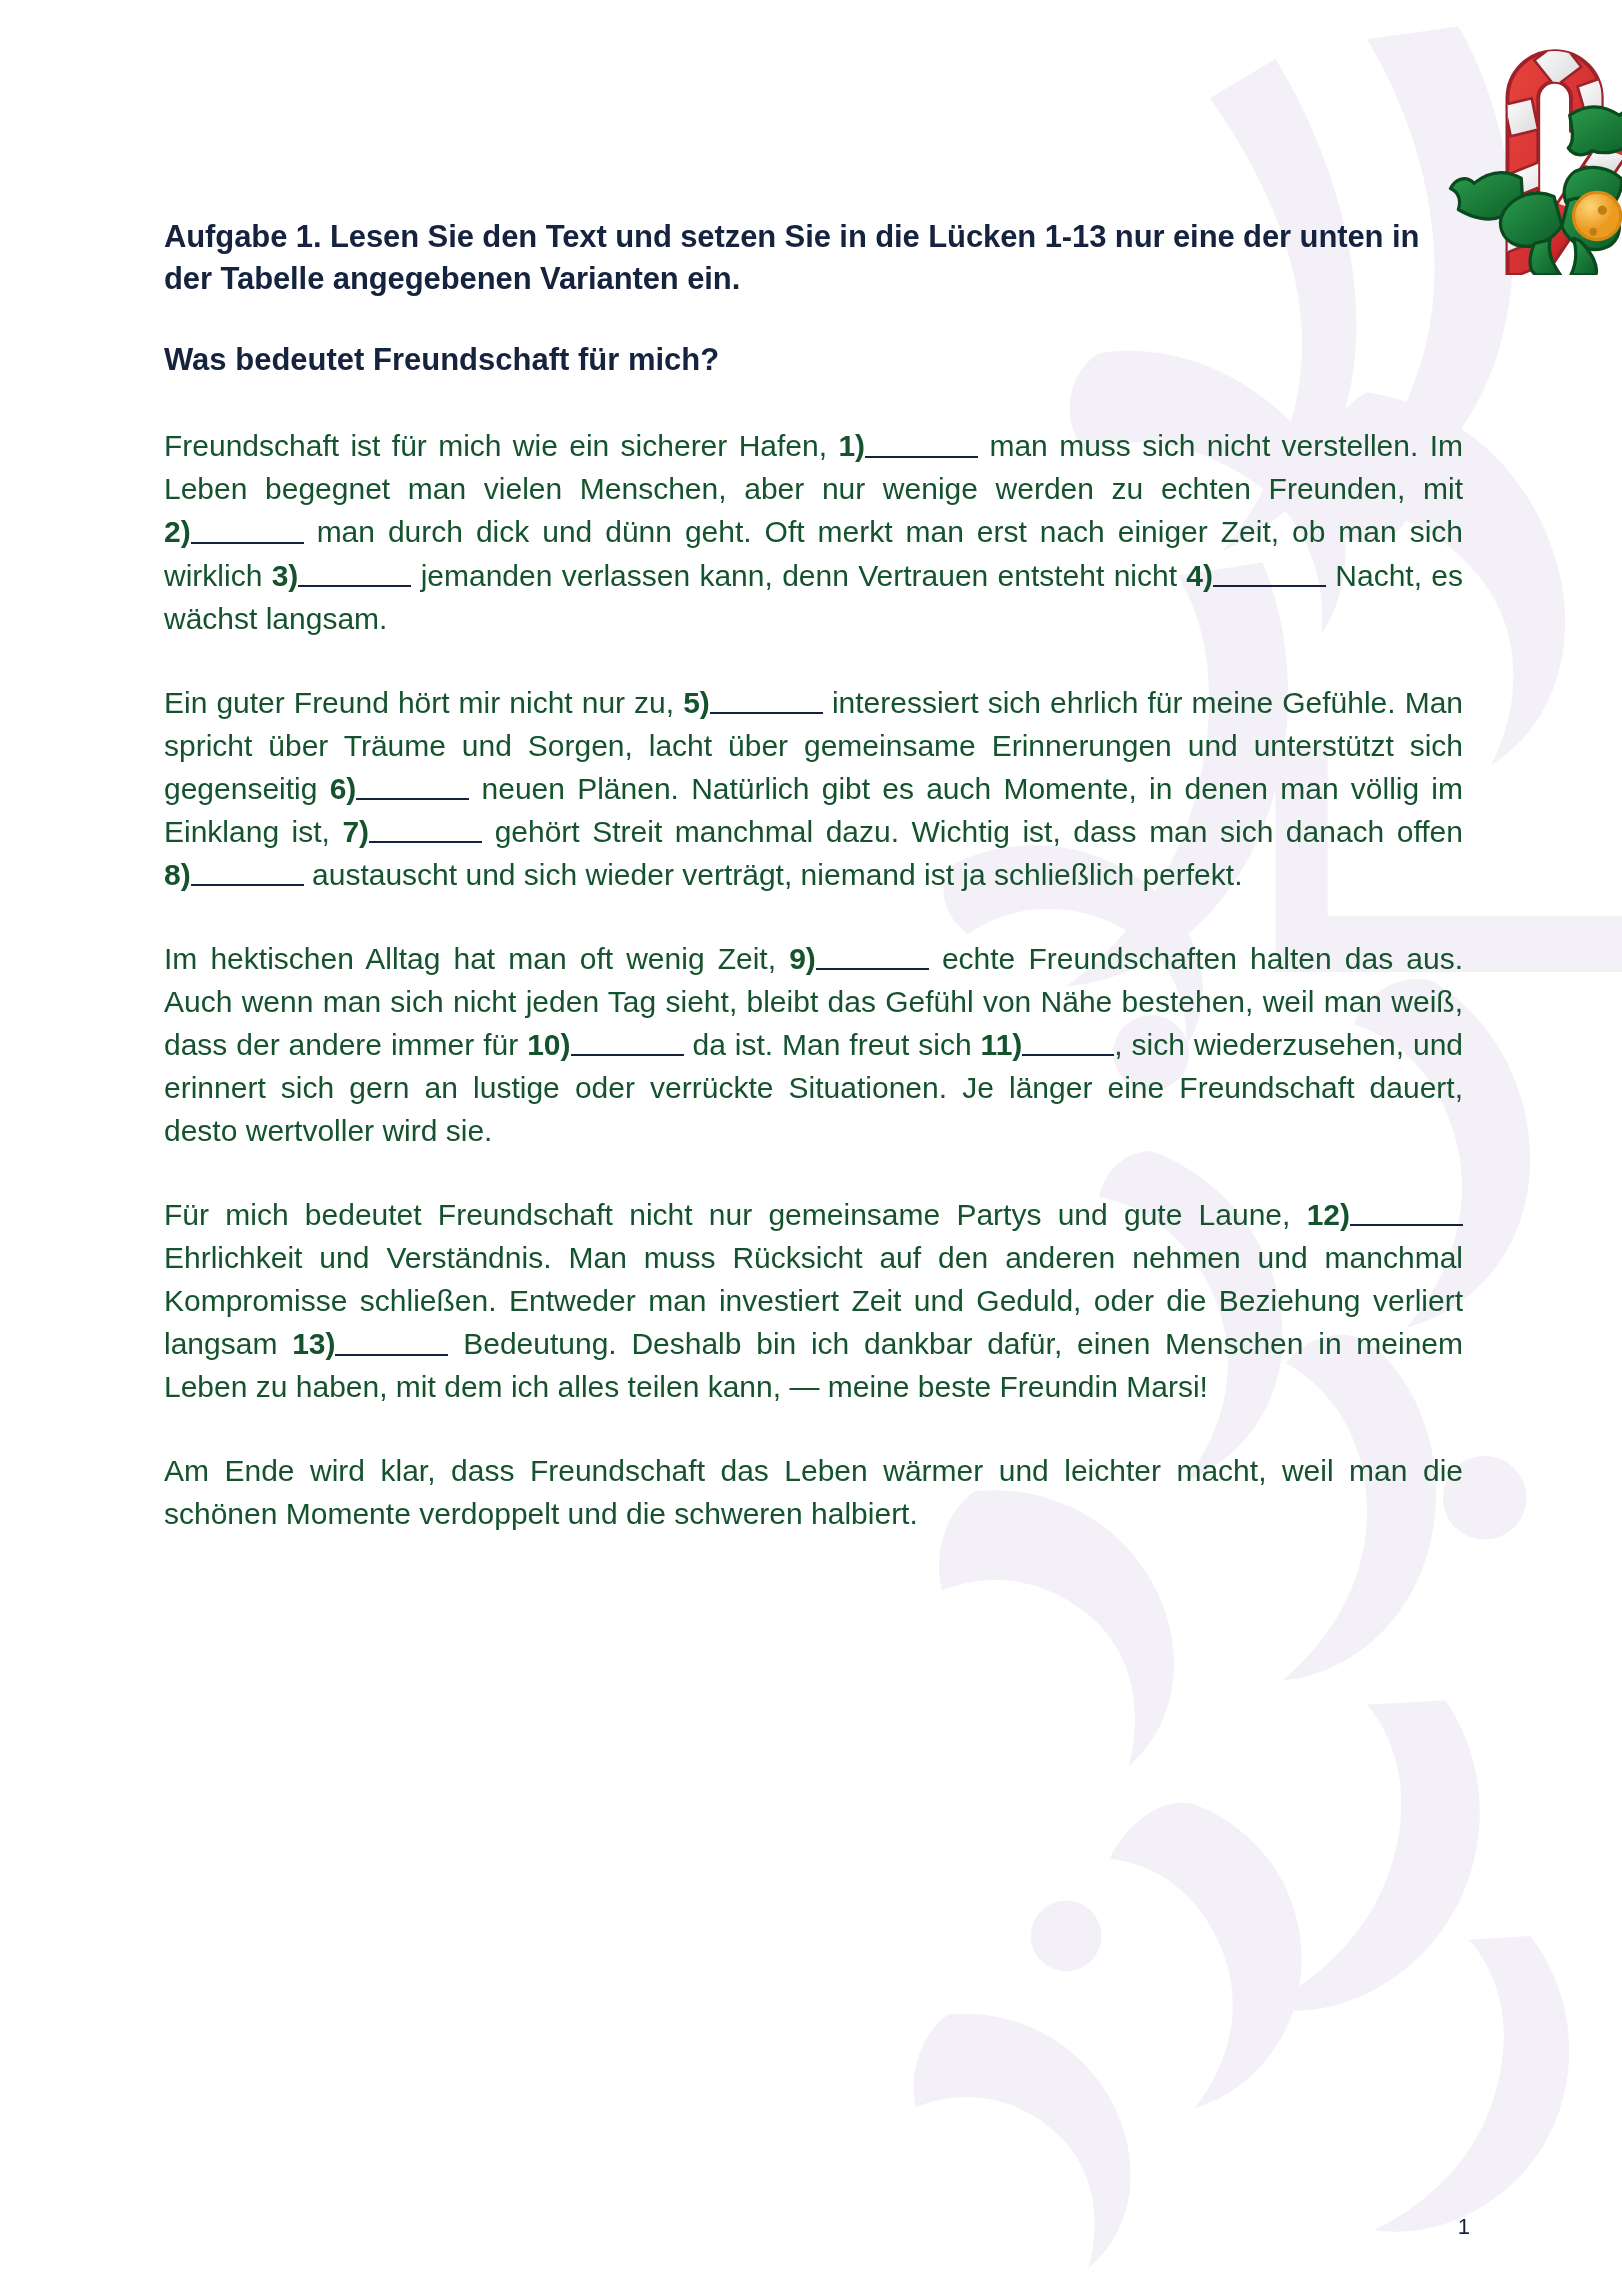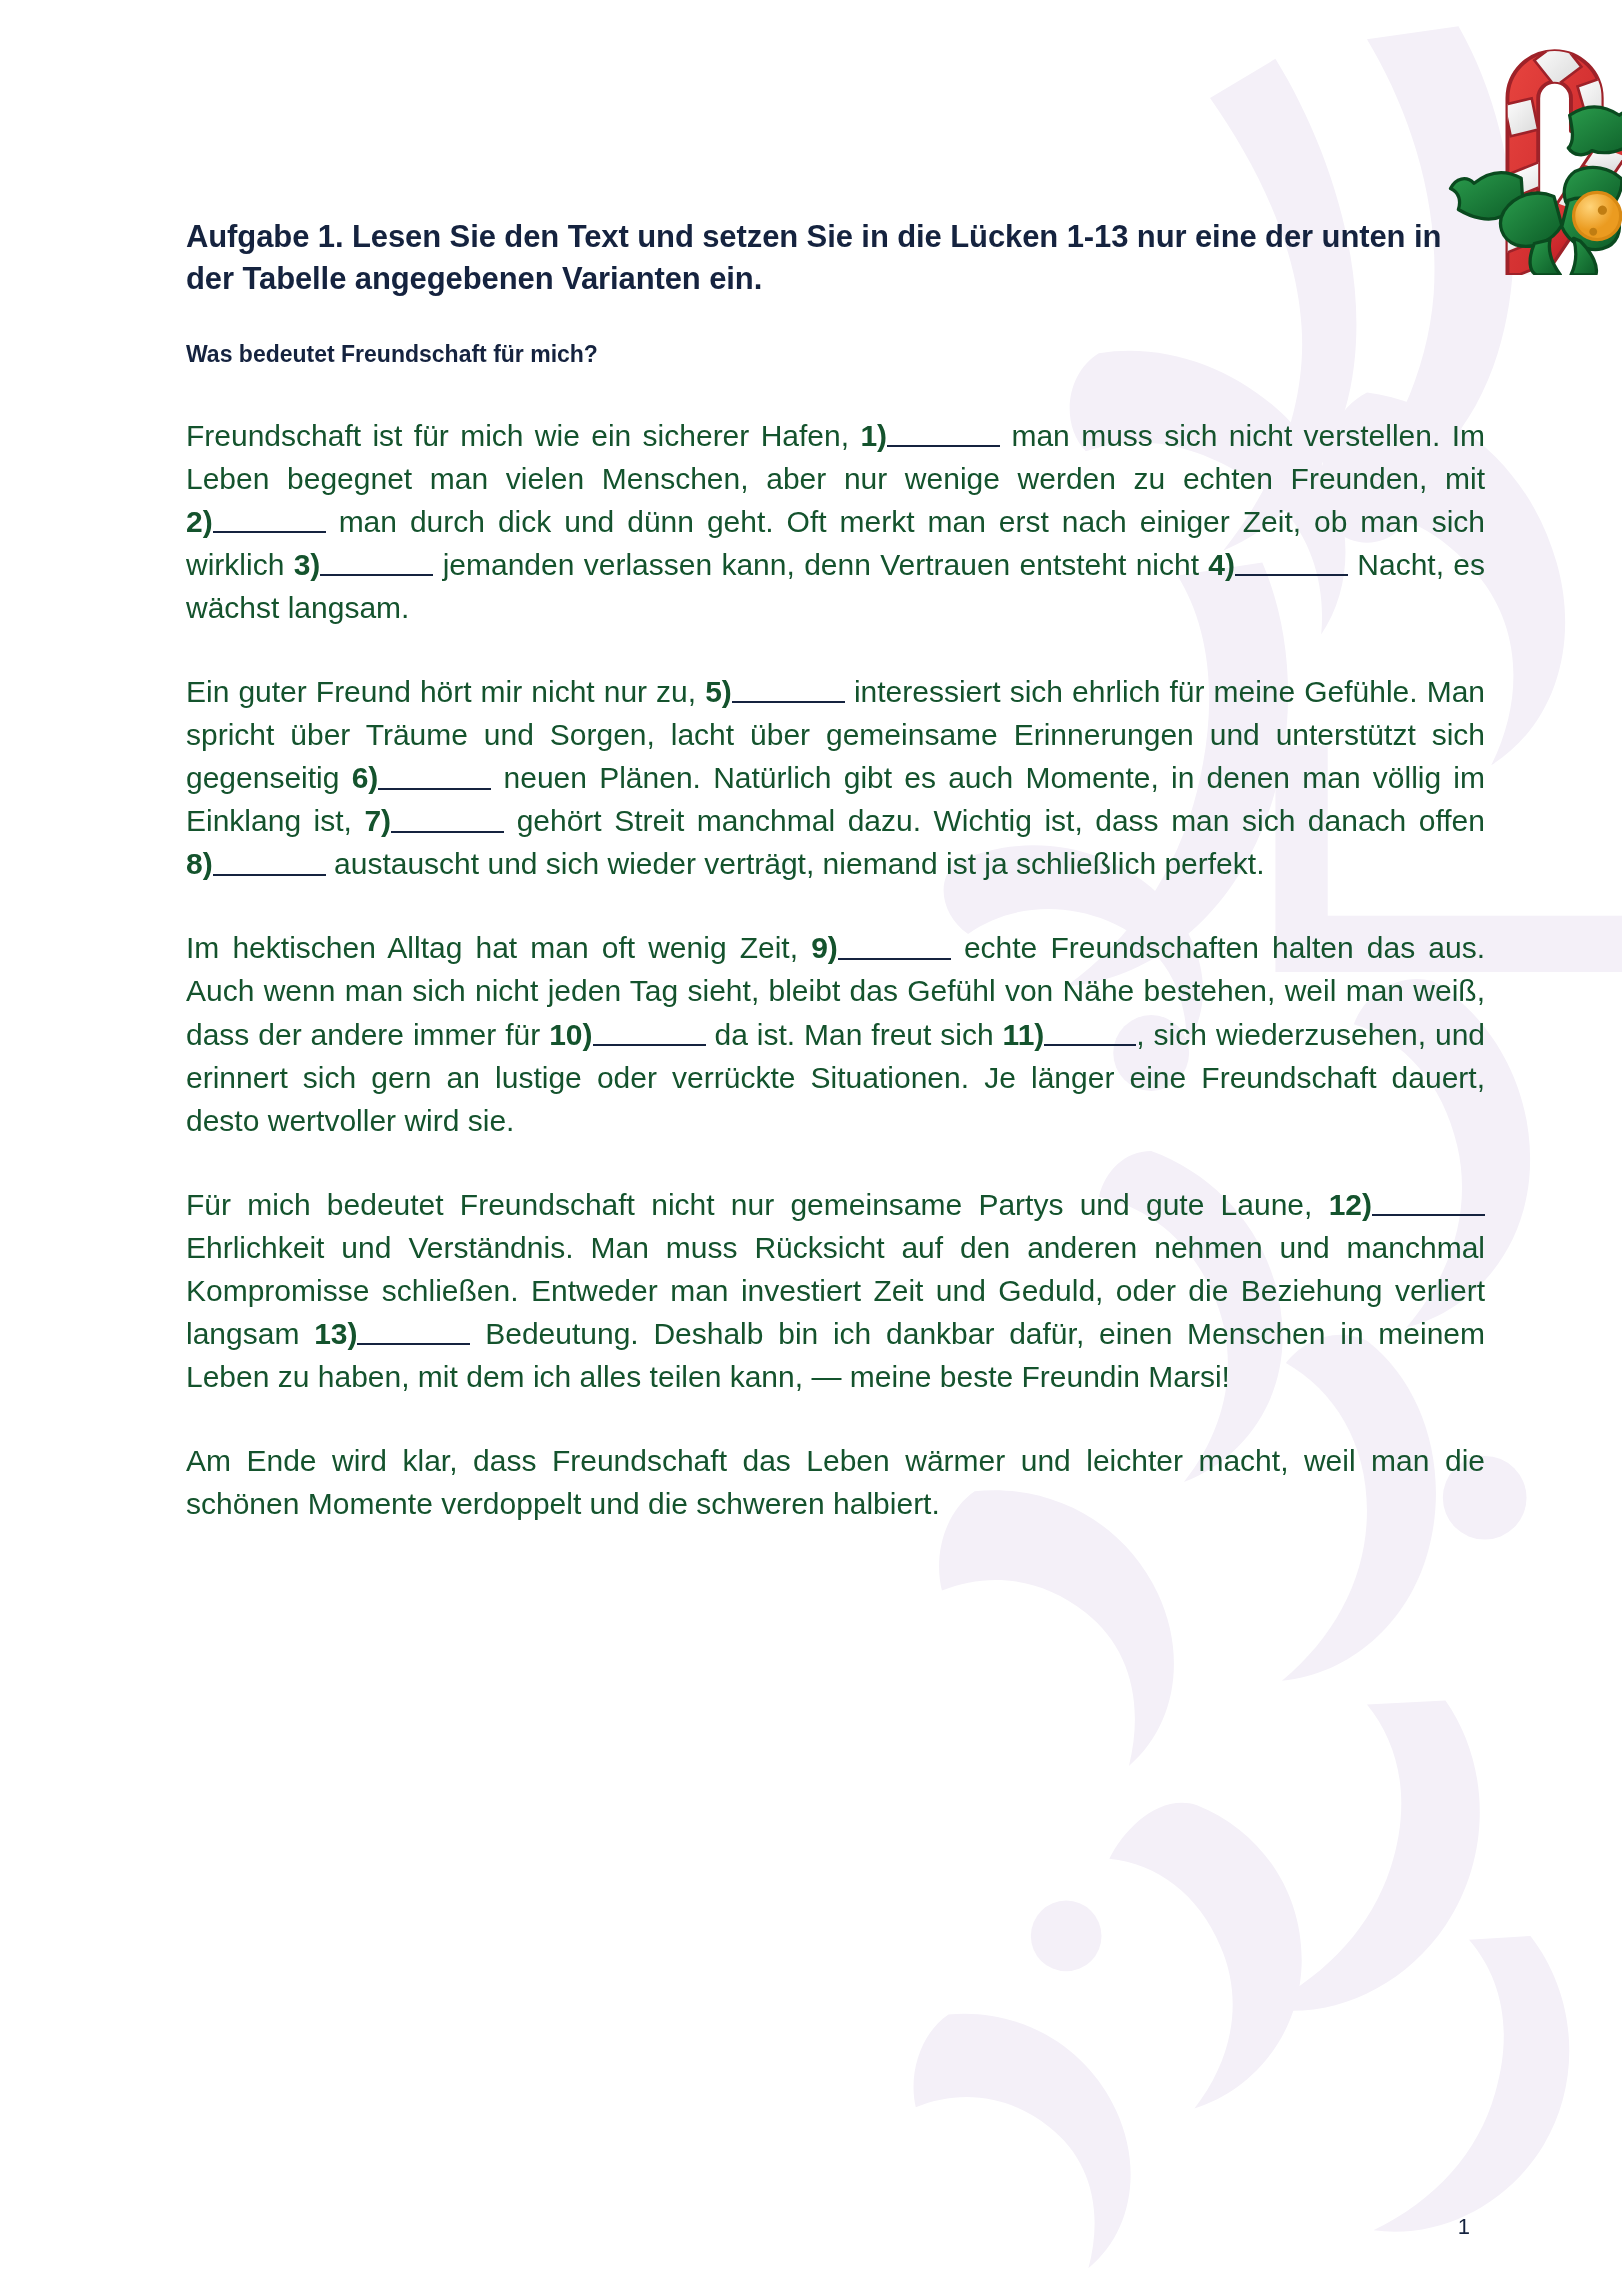--- a/index.html
+++ b/index.html
@@ -40,33 +40,32 @@
   }
   .decoration svg { display:block; width:100%; height:100%; }
 
   
   .content {
     position: absolute;
     left: 164px;
     top: 216px;
     width: 1299px;
     z-index: 2;
-    margin-left: 22px;
   }
 
   .task-heading {
     font-size: 31px;
     line-height: 1.34;
     font-weight: bold;
     color: #15233f;
     margin: 0 0 41px 0;
     letter-spacing: -0.1px;
   }
   .sub-heading {
-    font-size: 23px;
+    font-size: 31px;
     line-height: 1.3;
     font-weight: bold;
     color: #15233f;
     margin: 0 0 44px 0;
   }
   p.body-par {
     font-size: 30px;
     line-height: 1.435;
     color: #14532d;
     text-align: justify;

